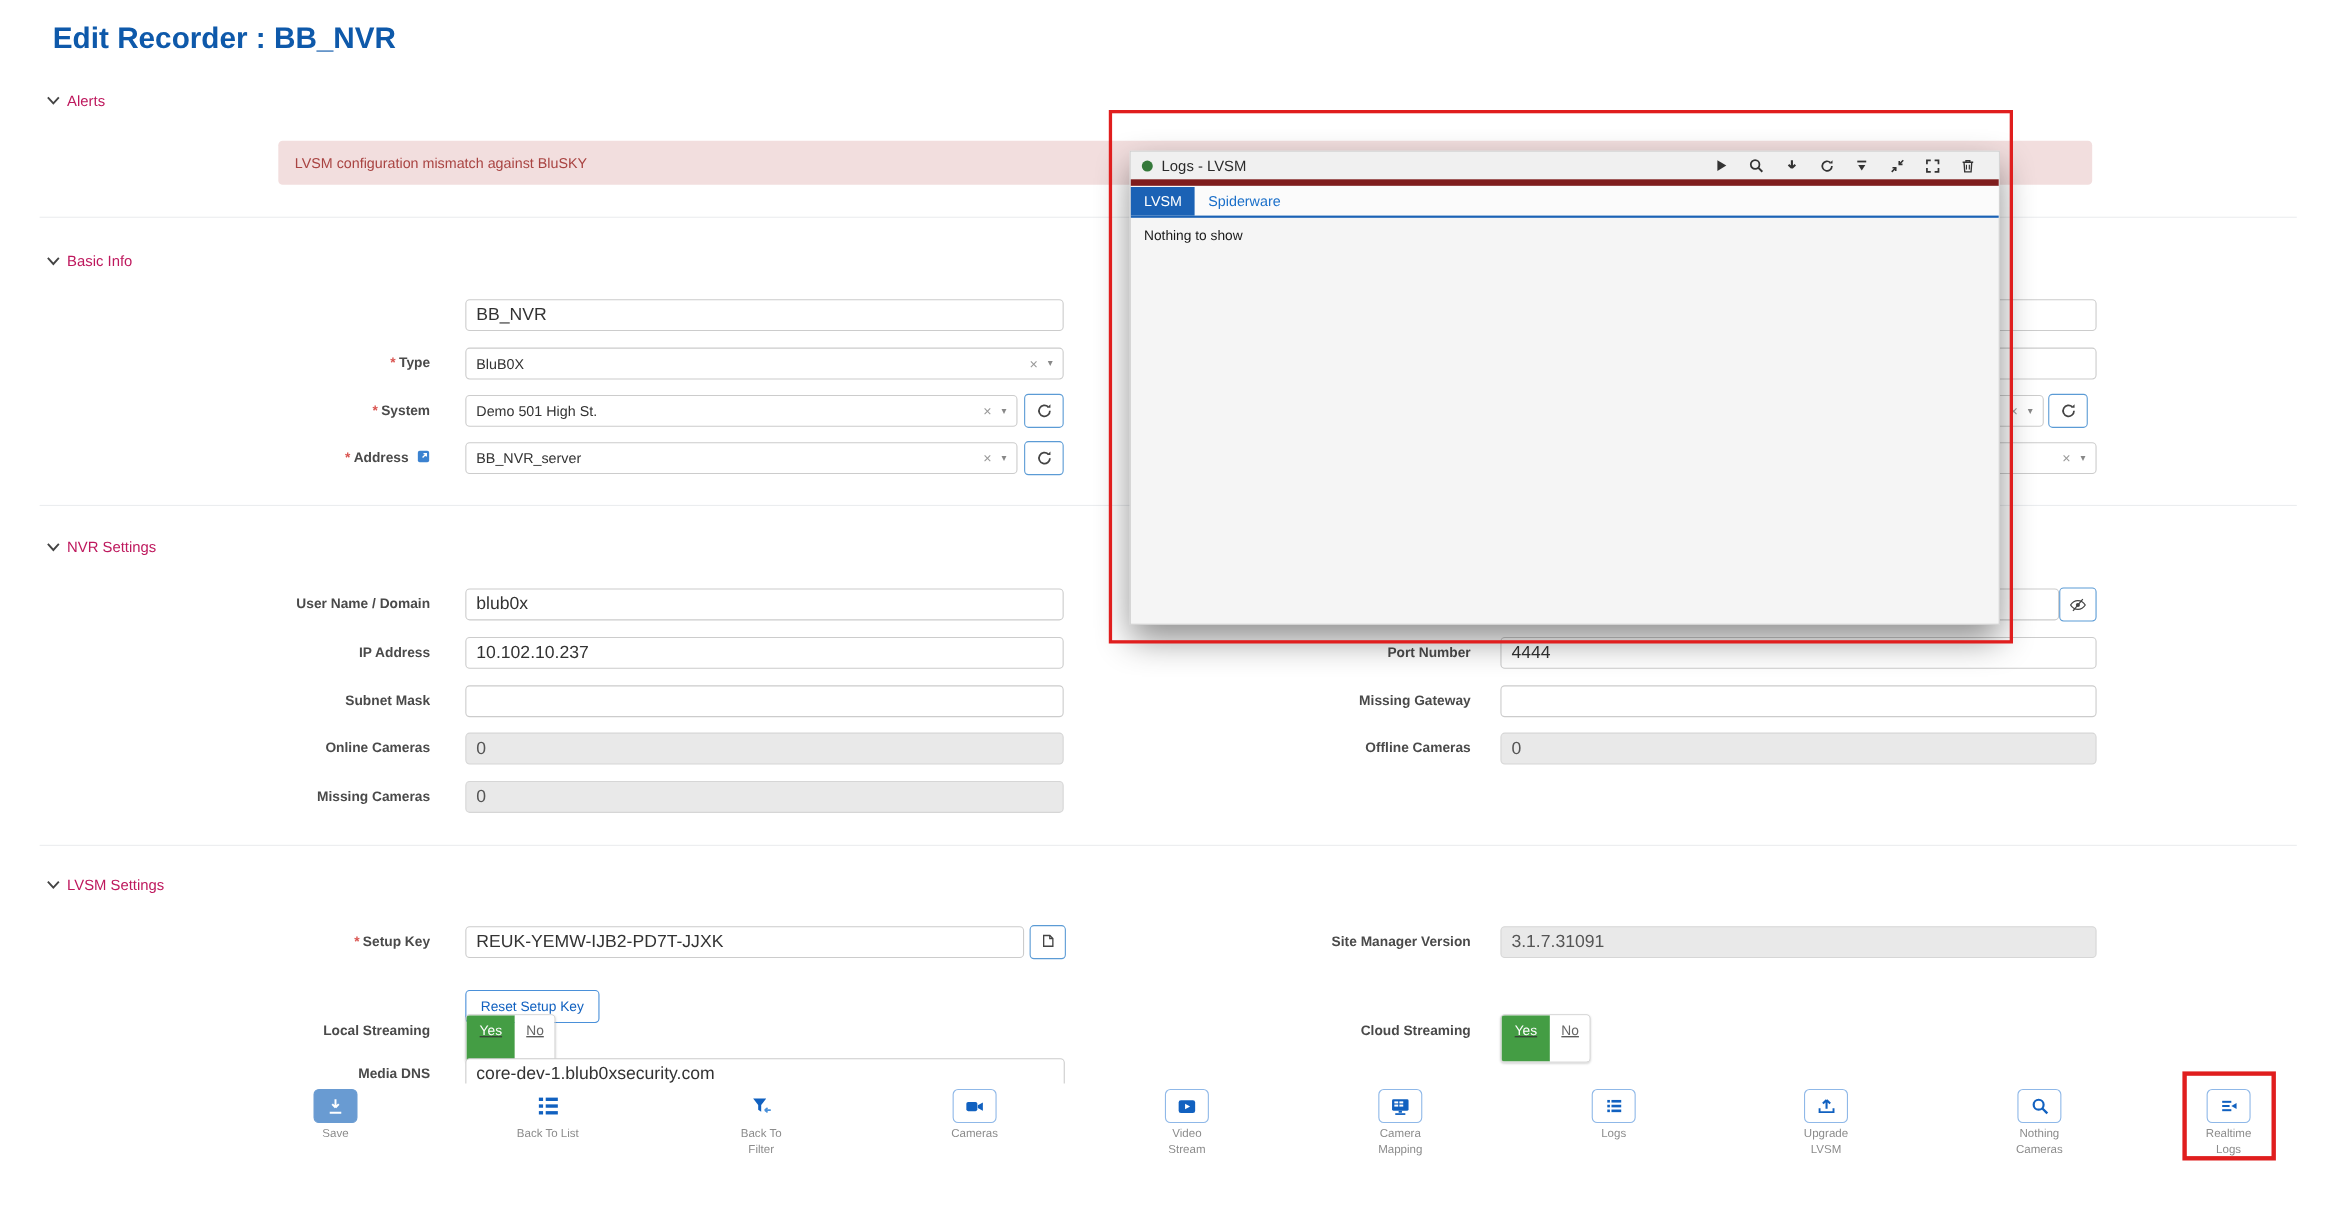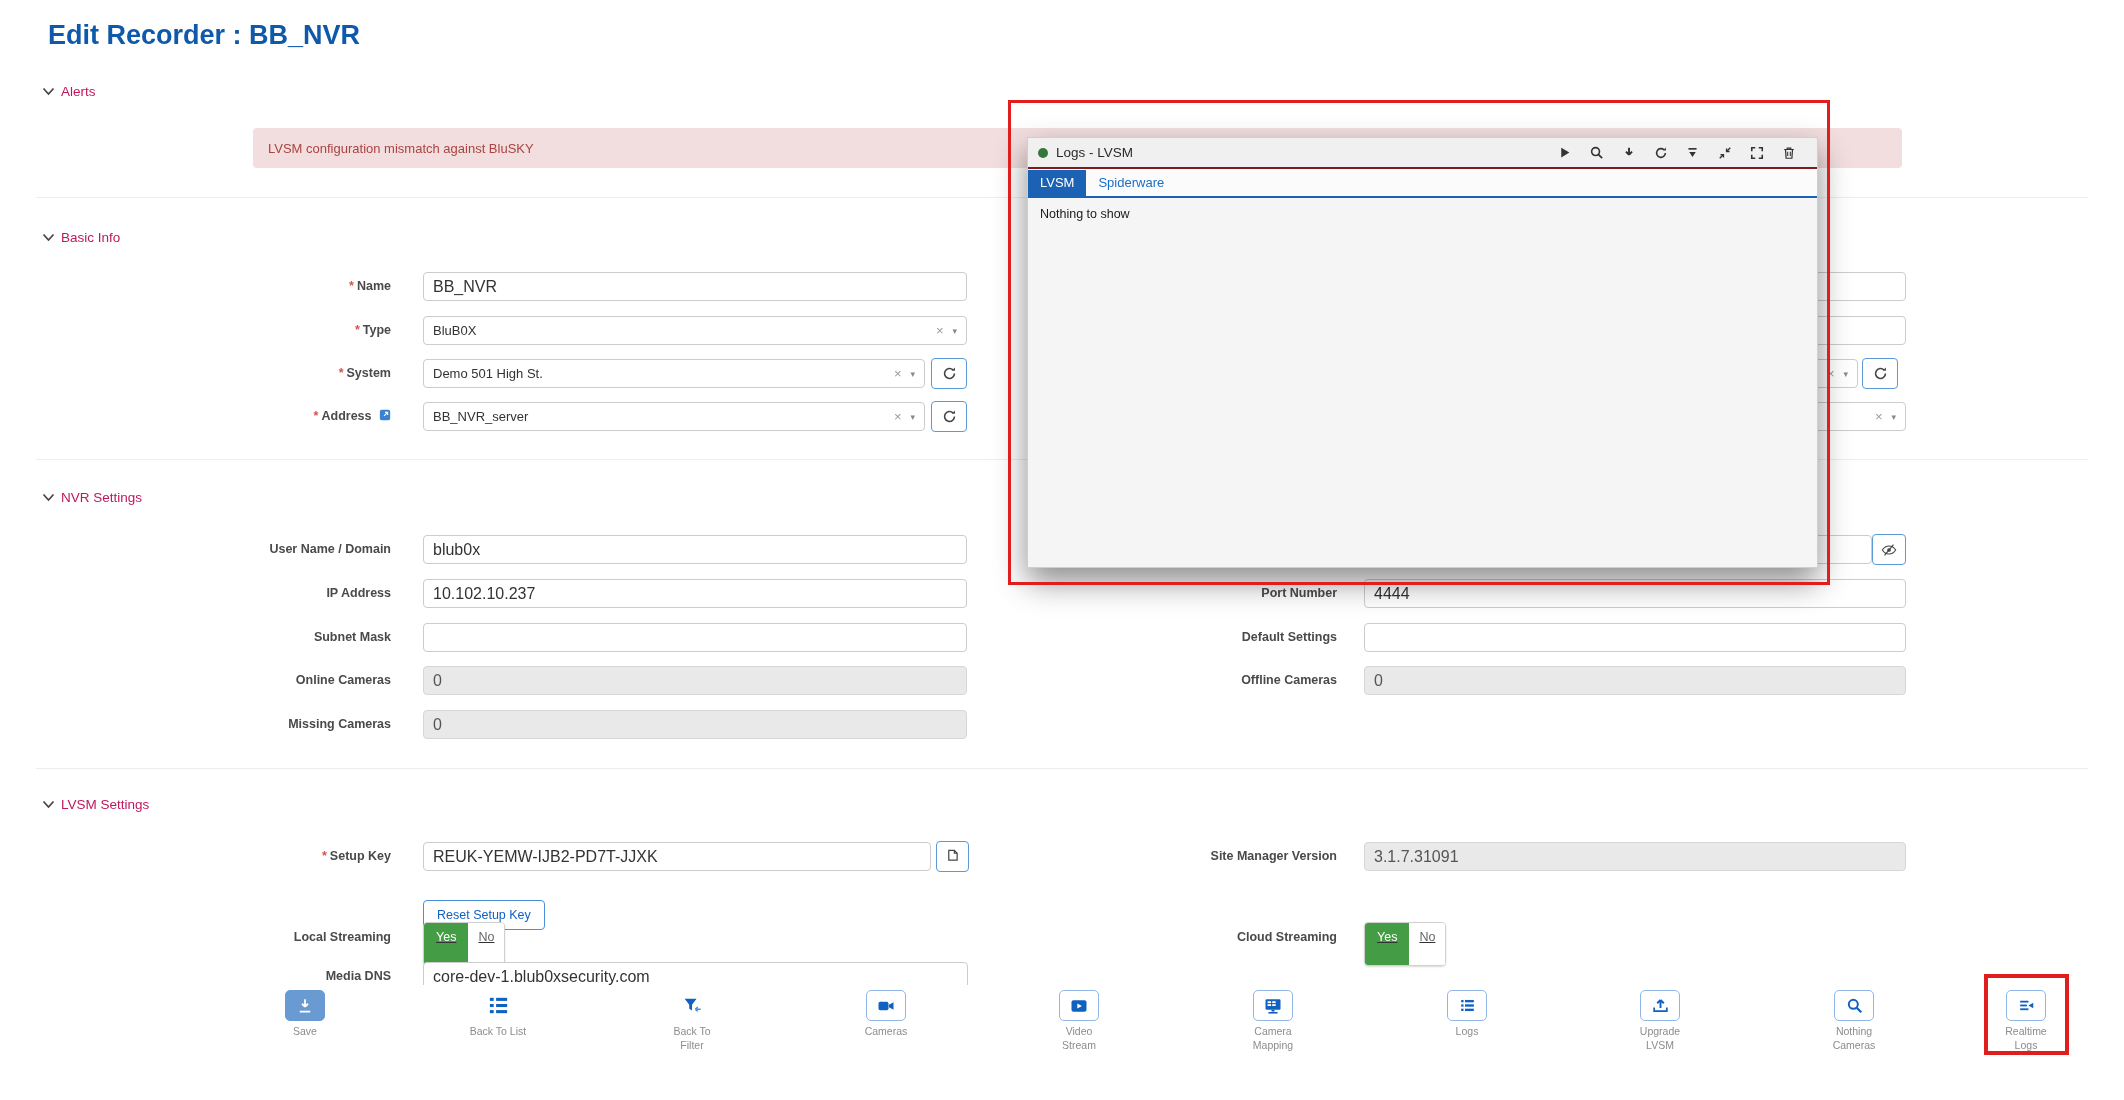--- a/index.html
+++ b/index.html
@@ -69,21 +69,21 @@
   .fbtn.solid { background:#699bd2; border:1px solid #699bd2; }
   .fbtn.plain { border:none; background:transparent; }
   .flabel { max-width:62px; margin:4px auto 0; font-size:10.5px; line-height:1.3; color:#8c8c8c; }
 
   
   .dialog {
     left:1027px; top:137px; width:791px; height:431px; background:#f5f5f5;
     border:1px solid #cfcfcf; z-index:20; box-shadow:0 14px 30px rgba(0,0,0,.45);
   }
   .dlg-header {
-    height:31px; background:#f0f0f0; border-bottom:2px solid #7f1d1d;
+    height:31px; background:#f0f0f0; border-bottom:6px solid #7f1d1d;
     display:flex; align-items:center; padding:0 10px; cursor:move;
   }
   .dlg-dot { width:10px; height:10px; border-radius:50%; background:#35793a; margin-right:8px; }
   .dlg-title { font-size:13.5px; color:#2b2b2b; flex:1; }
   .dlg-tools { display:flex; align-items:center; gap:15px; padding-right:10px; }
   .dlg-tools .ticon { width:17px; height:17px; display:flex; align-items:center; justify-content:center; cursor:pointer; }
   .dlg-tabs { height:29px; background:#fbfbfb; border-bottom:2px solid #1b62b5; display:flex; align-items:flex-end; }
   .tab { font-size:13px; padding:5px 12px 6px; cursor:pointer; }
   .tab.active { background:#1b62b5; color:#fff; }
   .tab.idle { color:#1a6fc9; }
@@ -111,21 +111,20 @@
 <div class="abs divider" style="top:197px;"></div>
 
 <div class="abs sec-head" style="left:42px; top:230px;">
   <svg width="13" height="9" viewBox="0 0 13 9">
       <path d="M1.5 1.5L6.5 7l5-5.5" stroke="#444" stroke-width="1.7" fill="none"></path>
     </svg>
   <span>Basic Info</span>
 </div>
 
 <div class="row" style="left:0; top:272px; width:2124px;">
-  <div class="lbl lbl-l"><span class="req">*</span><span>Name</span></div>
   <input class="inp" style="left: 423px; width: 544px;" value="BB_NVR">
   <input class="inp" style="left: 1364px; width: 542px;" value="">
 </div>
 
 <div class="row" style="left:0; top:316px; width:2124px;">
   <div class="lbl lbl-l"><span class="req">*</span><span>Type</span></div>
   <div class="sel" style="left:423px; width:544px;">
     <span class="val">BluB0X</span>
     <span class="clear">×</span>
     <span class="caret">▾</span>
@@ -207,21 +206,21 @@
 </div>
 <div class="row" style="left:0; top:579px; width:2124px;">
   <div class="lbl lbl-l">IP Address</div>
   <input class="inp" style="left: 423px; width: 544px;" value="10.102.10.237">
   <div class="lbl lbl-r">Port Number</div>
   <input class="inp" style="left: 1364px; width: 542px;" value="4444">
 </div>
 <div class="row" style="left:0; top:623px; width:2124px;">
   <div class="lbl lbl-l">Subnet Mask</div>
   <input class="inp" style="left: 423px; width: 544px;" value="">
-  <div class="lbl lbl-r">Default Settings</div>
+  <div class="lbl lbl-r">Missing Gateway</div>
   <input class="inp" style="left: 1364px; width: 542px;" value="">
 </div>
 <div class="row" style="left:0; top:666px; width:2124px;">
   <div class="lbl lbl-l">Online Cameras</div>
   <input class="inp dis" style="left: 423px; width: 544px;" disabled="" value="0">
   <div class="lbl lbl-r">Offline Cameras</div>
   <input class="inp dis" style="left: 1364px; width: 542px;" disabled="" value="0">
 </div>
 <div class="row" style="left:0; top:710px; width:2124px;">
   <div class="lbl lbl-l">Missing Cameras</div>

